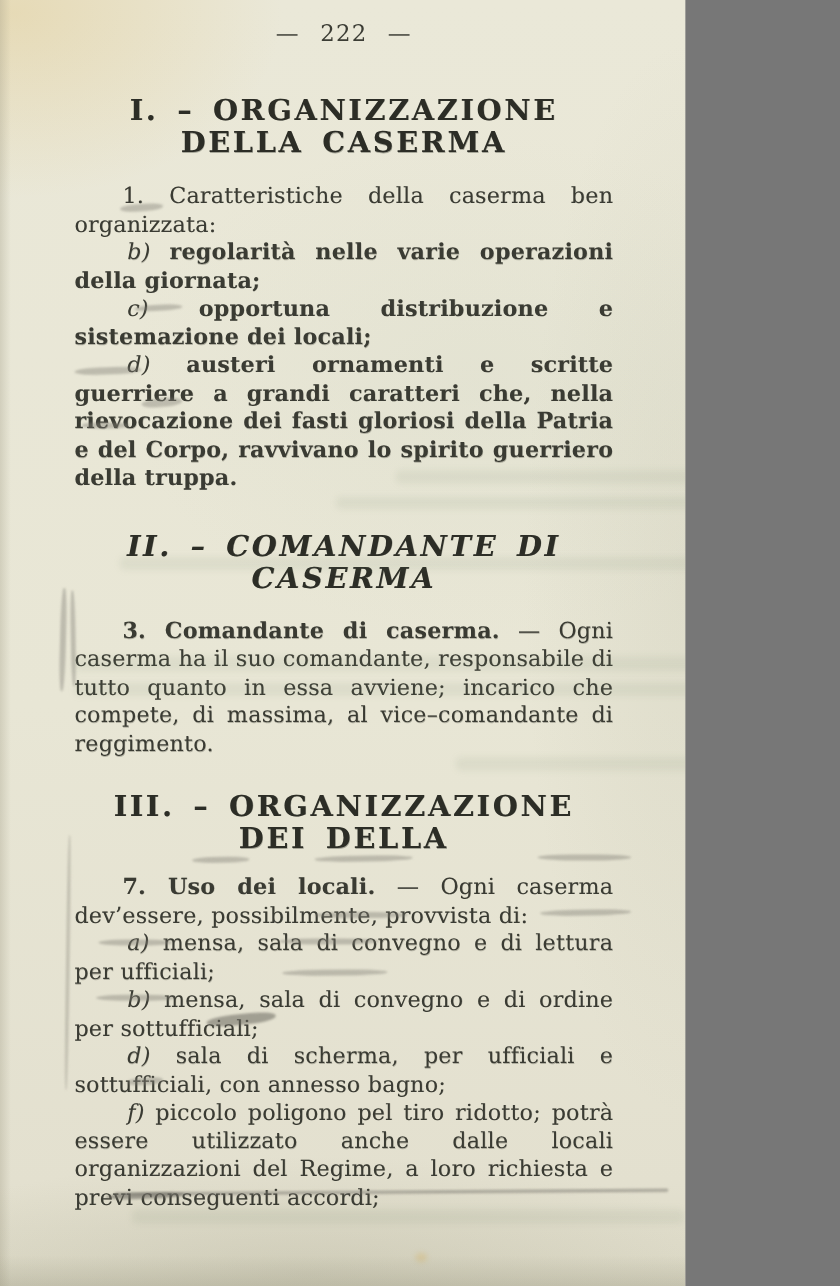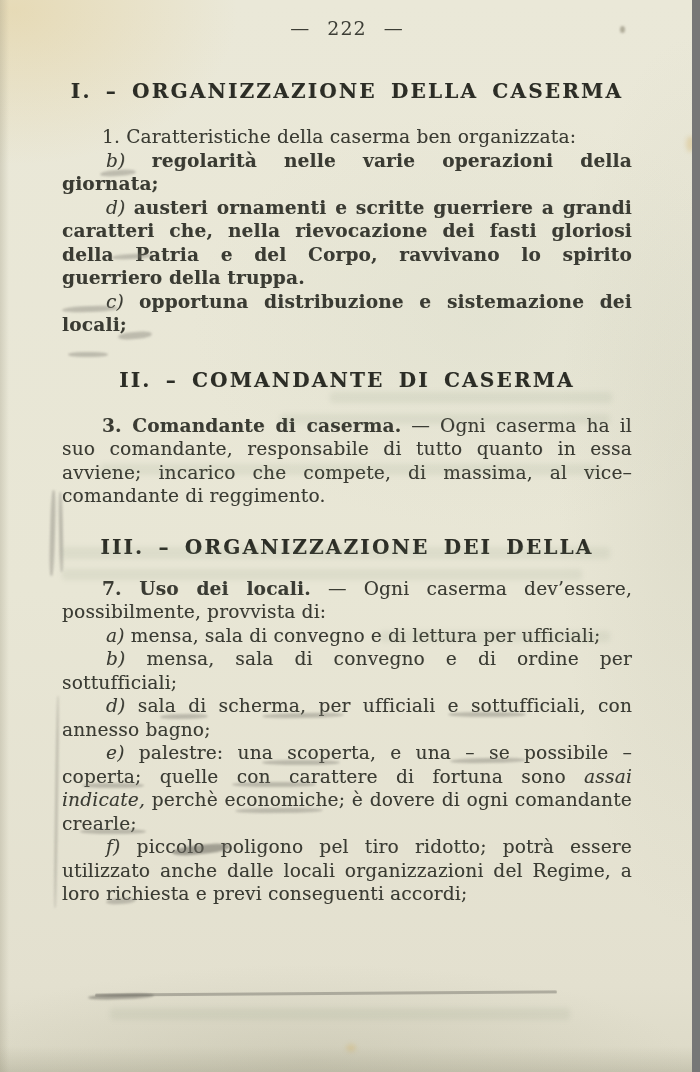--- a/index.html
+++ b/index.html
@@ -1,18 +1,18 @@
 <!DOCTYPE html>
 <html><head>
 <meta charset="utf-8">
 <style>
   html,body{margin:0;padding:0;background:#777;}
   .page{
     position:relative;
-    width:692px;height:1072px;
+    width:571px;height:1072px;
     box-sizing:border-box;
     padding:16px 60px 0 62px;
     overflow:hidden;
     background-color:#e9e6d5;
     background-image:
       radial-gradient(ellipse 320px 220px at 2% 1%, rgba(224,196,128,0.38), rgba(224,196,128,0) 70%),
       radial-gradient(ellipse 180px 600px at 100% 45%, rgba(165,165,142,0.14), rgba(165,165,142,0) 75%),
       radial-gradient(ellipse 500px 130px at 45% 99%, rgba(150,148,124,0.20), rgba(150,148,124,0) 75%),
       radial-gradient(ellipse 420px 300px at 70% 30%, rgba(210,214,196,0.25), rgba(210,214,196,0) 70%),
       linear-gradient(180deg,#eae8d8 0%, #e8e6d5 55%, #e3e0cf 92%, #dcd9c6 100%);
@@ -31,27 +31,27 @@
   }
   .folio{
     text-align:center;
     font-size:19px;line-height:24px;
     letter-spacing:1px;word-spacing:10px;
     color:#3c3d35;
   }
   h2.heading{
     margin:38px 0 20px 0;
     text-align:center;
-    font-size:20px;line-height:27px;
+    font-size:24px;line-height:27px;
     font-weight:bold;
     letter-spacing:2.2px;word-spacing:5px;
     color:#2c2d26;
     text-shadow:0.4px 0.4px 0.5px rgba(44,45,38,0.35);
   }
-  h2.heading.h2{margin-top:30px;}
+  h2.heading.h2{margin-top:30px;font-style:italic;}
   h2.heading.h3{margin-top:26px;margin-bottom:16px;}
   p.body{
     margin:0;
     font-size:18.5px;line-height:23.5px;
     text-align:justify;
     text-indent:40px;
     letter-spacing:0.2px;
     color:#3a3b33;
     text-shadow:0.35px 0.35px 0.45px rgba(58,59,51,0.30);
   }
@@ -83,32 +83,31 @@
 </head>
 <body>
 
 <div class="page">
 
   <div class="folio">— 222 —</div>
 
   <h2 class="heading">I. – ORGANIZZAZIONE DELLA CASERMA</h2>
   <p class="body"><span>1. Caratteristiche della caserma ben organizzata:</span></p>
   <p class="body item"><span class="i">b) </span><span class="b">regolarità nelle varie operazioni della giornata;</span></p>
+  <p class="body item"><span class="i">c) </span><span class="b">opportuna distribuzione e sistemazione dei locali;</span></p>
   <p class="body item"><span class="i">d) </span><span class="b">austeri ornamenti e scritte guerriere a grandi caratteri che, nella rievocazione dei fasti gloriosi della Patria e del Corpo, ravvivano lo spirito guerriero della truppa.</span></p>
-  <p class="body item"><span class="i">c) </span><span class="b">opportuna distribuzione e sistemazione dei locali;</span></p>
 
   <h2 class="heading h2">II. – COMANDANTE DI CASERMA</h2>
   <p class="body"><span class="b">3. Comandante di caserma.</span><span> — Ogni caserma ha il suo comandante, responsabile di tutto quanto in essa avviene; incarico che compete, di massima, al vice–comandante di reggimento.</span></p>
 
   <h2 class="heading h3">III. – ORGANIZZAZIONE DEI DELLA</h2>
   <p class="body"><span class="b">7. Uso dei locali.</span><span> — Ogni caserma dev’essere, possibilmente, provvista di:</span></p>
   <p class="body item"><span class="i">a) </span><span>mensa, sala di convegno e di lettura per ufficiali;</span></p>
   <p class="body item"><span class="i">b) </span><span>mensa, sala di convegno e di ordine per sottufficiali;</span></p>
   <p class="body item"><span class="i">d) </span><span>sala di scherma, per ufficiali e sottufficiali, con annesso bagno;</span></p>
-  <p class="body item"><span class="i">e) </span><span>palestre: una scoperta, e una – se possibile – coperta; quelle con carattere di fortuna sono </span><span class="i">assai indicate,</span><span> perchè economiche; è dovere di ogni comandante crearle;</span></p>
   <p class="body item"><span class="i">f) </span><span>piccolo poligono pel tiro ridotto; potrà essere utilizzato anche dalle locali organizzazioni del Regime, a loro richiesta e previ conseguenti accordi;</span></p>
 
   <div class="pencil" style="left:100px;top:170px;width:36px;height:6px;transform:rotate(-4deg);"></div>
   <div class="pencil" style="left:112px;top:254px;width:40px;height:5px;transform:rotate(-3deg);"></div>
   <div class="pencil" style="left:62px;top:306px;width:56px;height:6px;transform:rotate(-2deg);"></div>
   <div class="pencil" style="left:118px;top:332px;width:34px;height:7px;transform:rotate(-5deg);"></div>
   <div class="pencil" style="left:68px;top:352px;width:40px;height:5px;"></div>
 
   <div class="pencil v" style="left:50px;top:490px;width:5px;height:86px;transform:rotate(1.5deg);"></div>
   <div class="pencil v" style="left:59px;top:492px;width:4px;height:80px;transform:rotate(-1deg);"></div>

